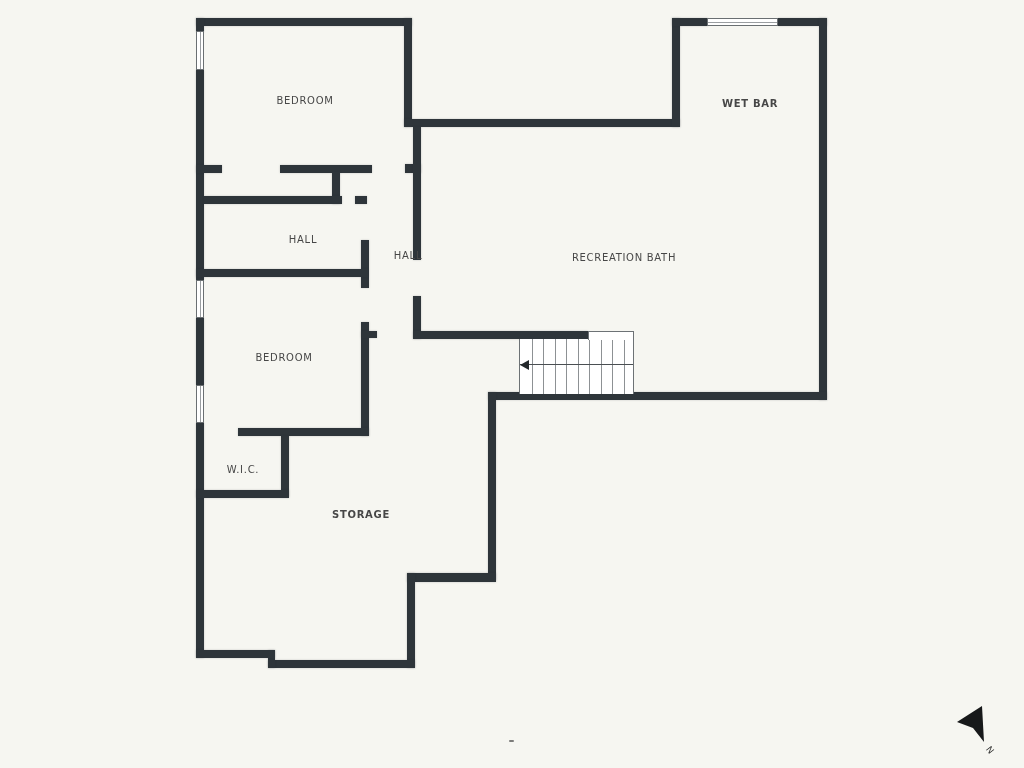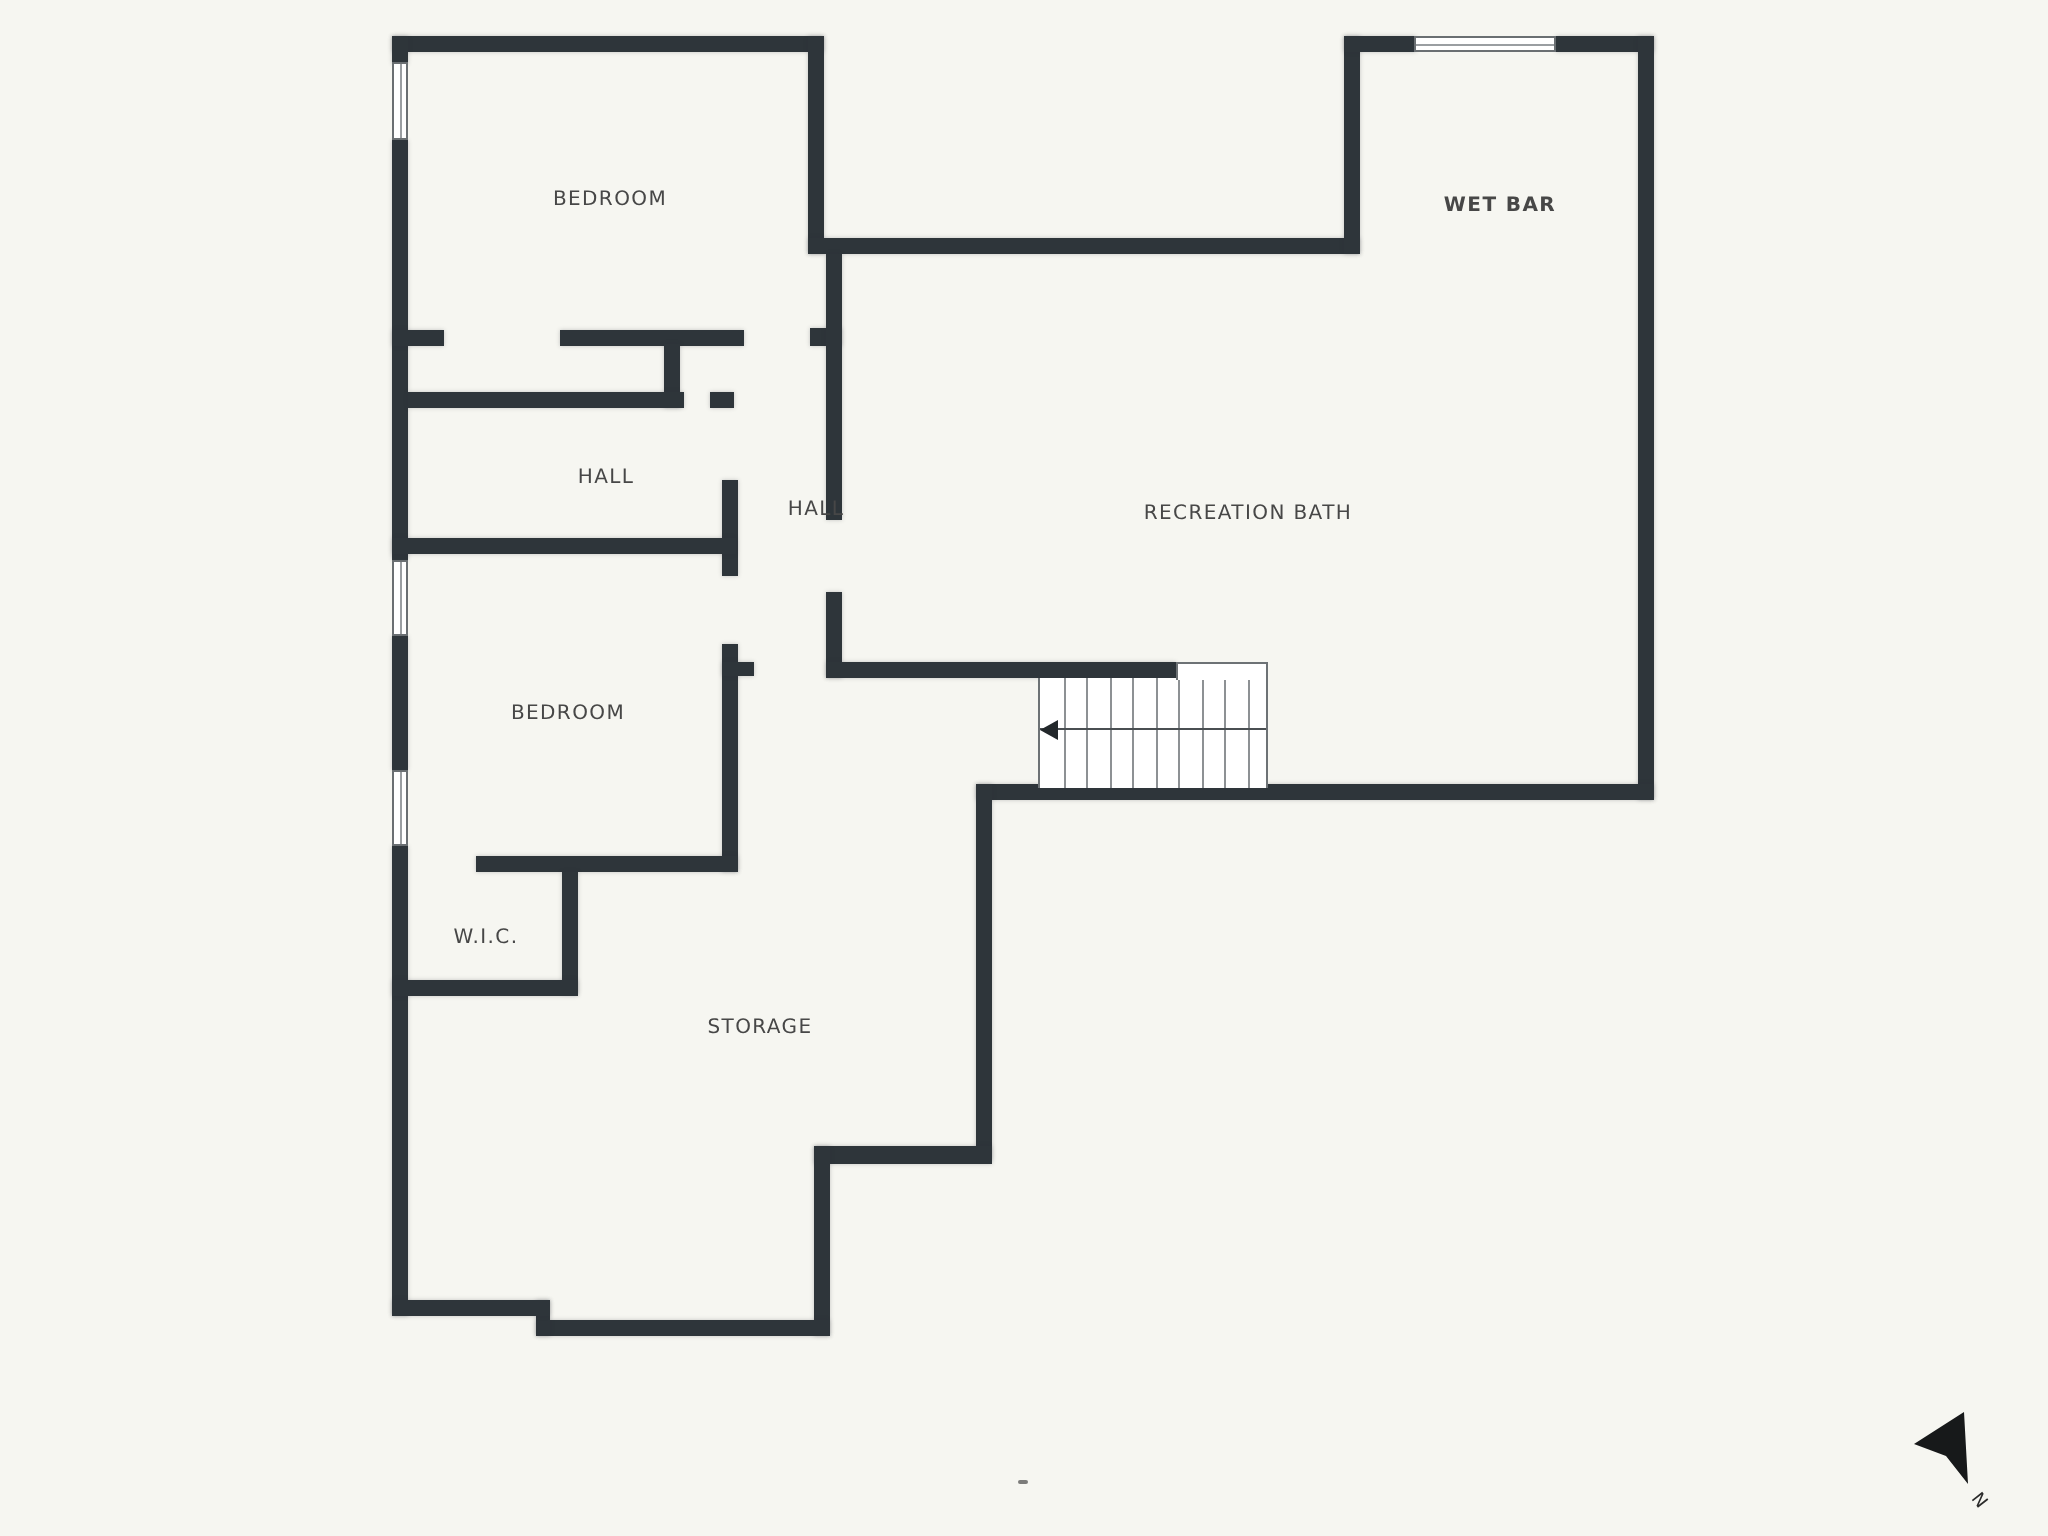--- a/index.html
+++ b/index.html
@@ -165,15 +165,15 @@
     <div class="stair-upper" style="left: 588px; top: 331px; width: 46px; height: 9px; position: absolute;"></div>
     <div class="stair-dir-line" style="left: 520px; top: 364px; width: 113px; height: 1px; position: absolute;"></div>
     <div class="stair-arrow" style="left: 520px; top: 360px; width: 0px; height: 0px; position: absolute;"></div>
     <div class="room-label" style="left: 305px; top: 100px;">BEDROOM</div>
     <div class="room-label" style="left: 750px; top: 103px; font-weight: bold;">WET BAR</div>
     <div class="room-label" style="left: 303px; top: 239px;">HALL</div>
     <div class="room-label" style="left: 408px; top: 255px;">HALL</div>
     <div class="room-label" style="left: 624px; top: 257px;">RECREATION BATH</div>
     <div class="room-label" style="left: 284px; top: 357px;">BEDROOM</div>
     <div class="room-label" style="left: 243px; top: 469px;">W.I.C.</div>
-    <div class="room-label" style="left: 380px; top: 514px;">STORAGE</div>
+    <div class="room-label" style="left: 361px; top: 514px; font-weight: bold;">STORAGE</div>
     <div class="artifact-dash" style="left: 509px; top: 740px; width: 5px; height: 2px; position: absolute;"></div>
   </div>
 
 </body></html>

